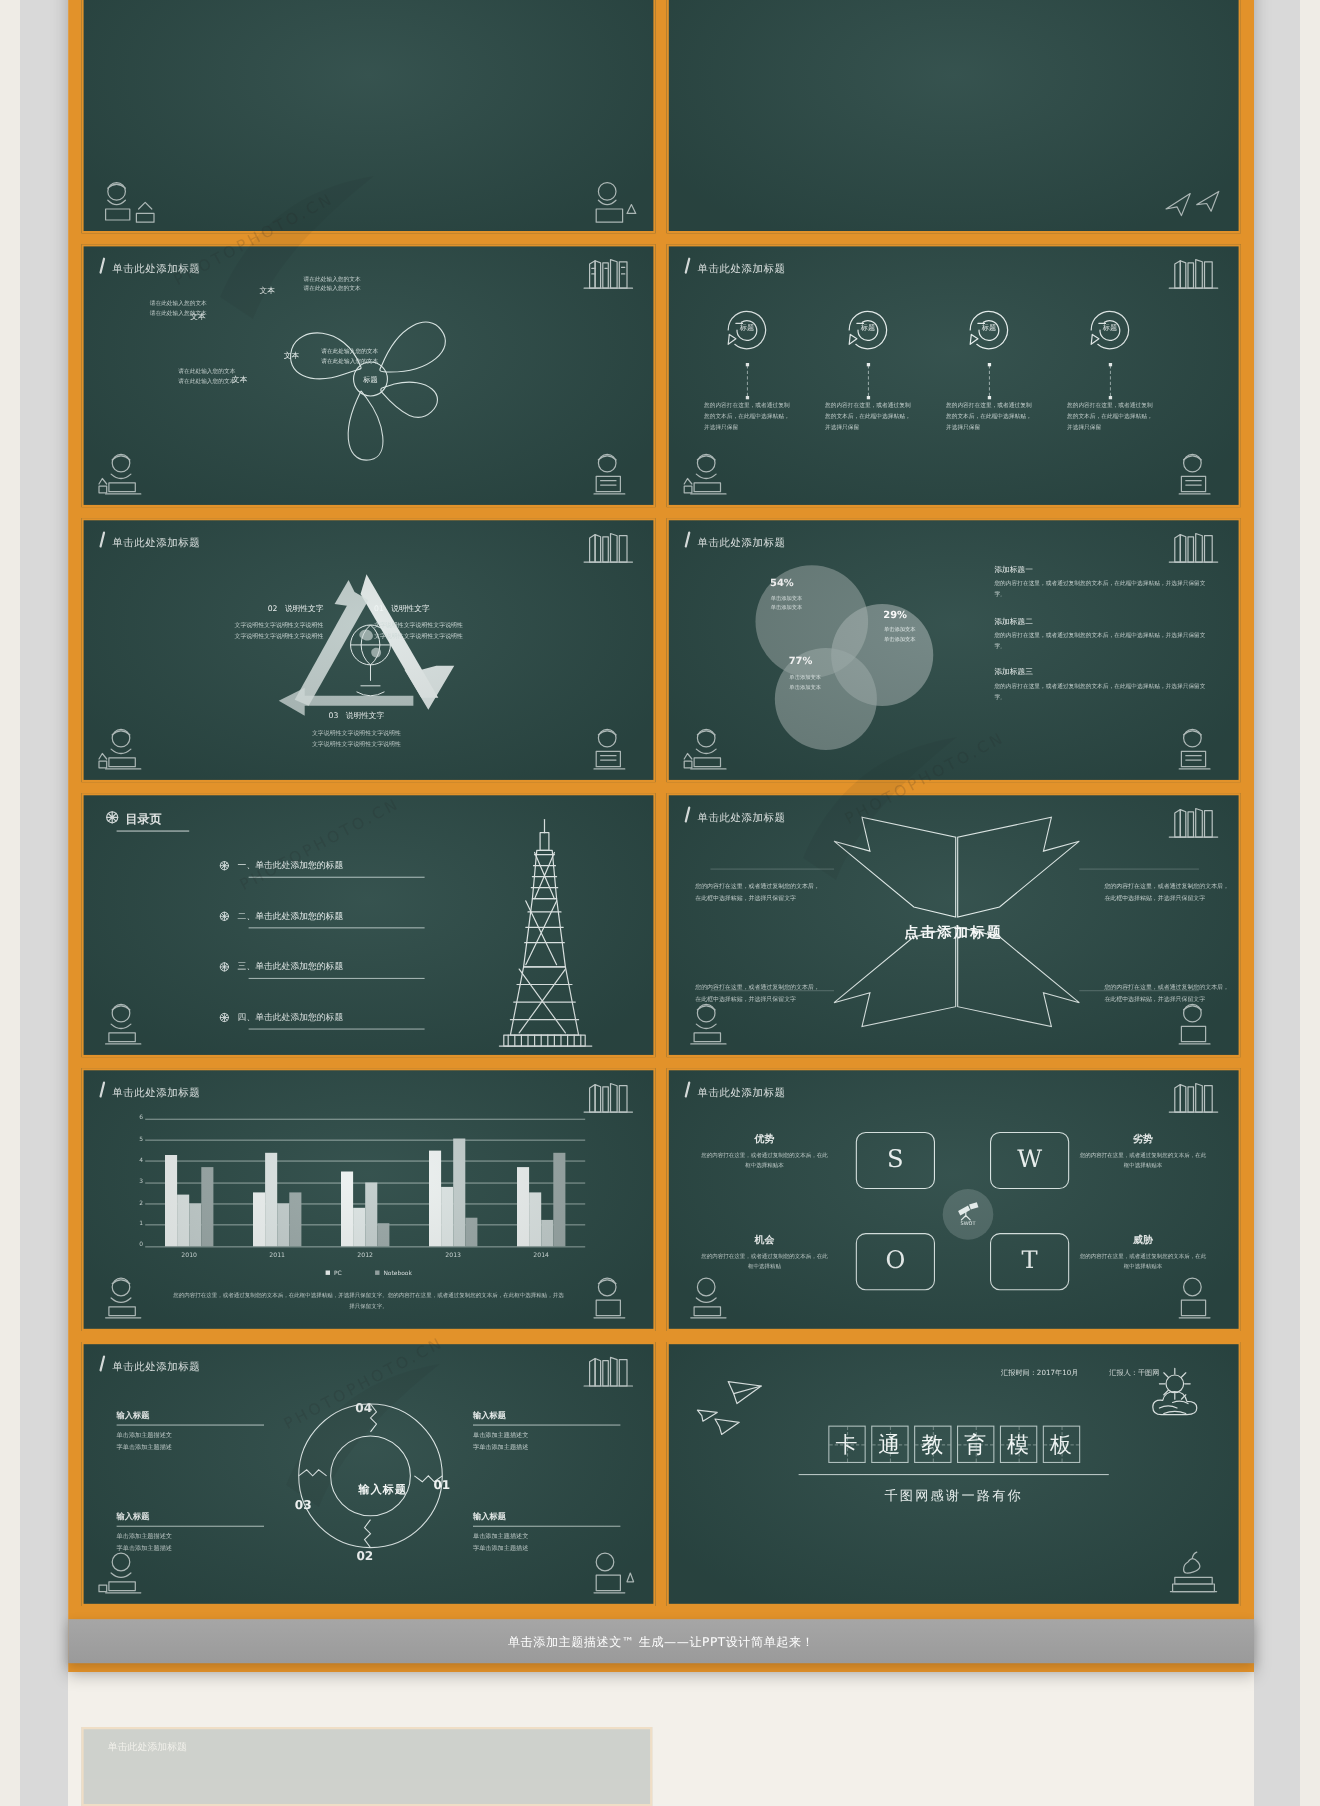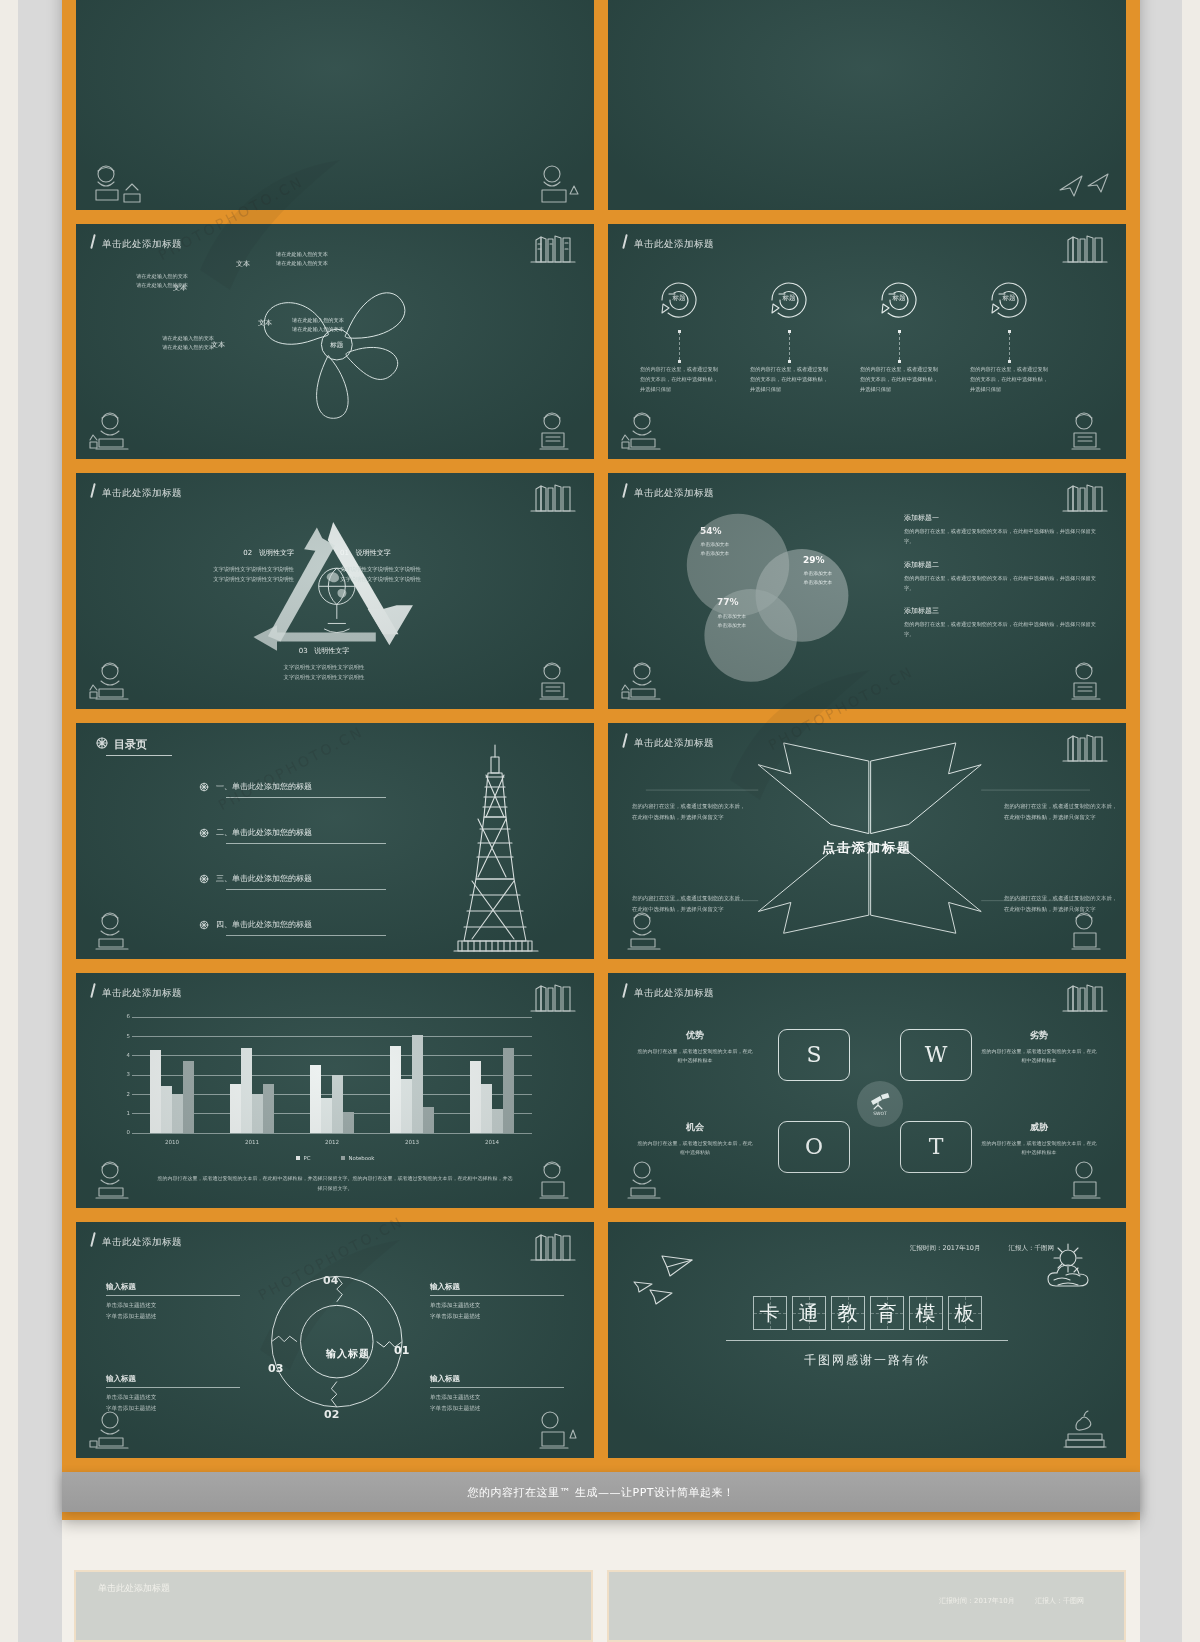--- a/index.html
+++ b/index.html
@@ -962,32 +962,26 @@
         <path d="M14 26h34v6H14z"></path>
           <path d="M12 32h38v7H12z"></path>
           <path d="M10 39h42"></path>
       </g>
     </svg>
   </div>
 
 </div>
 
 <div class="footer">
-  <span>您的内容打在这里™ 生成——让PPT设计简单起来！</span>
+  <span>单击添加主题描述文™ 生成——让PPT设计简单起来！</span>
 </div>
 
 <div class="preview">
   <div class="pv-slide" style="left:12px;">
     <div class="pv-t">单击此处添加标题</div>
-  </div>
-  <div class="pv-slide" style="left:545px;">
-    <div class="pv-meta">
-      <span>汇报时间：2017年10月</span>
-      <span style="margin-left:18px;">汇报人：千图网</span>
-    </div>
   </div>
 </div>
 
 <div class="wm" style="left:150px;top:210px;">PHOTOPHOTO.CN</div>
 <div class="wm" style="left:210px;top:760px;">PHOTOPHOTO.CN</div>
 <div class="wm" style="left:760px;top:700px;">PHOTOPHOTO.CN</div>
 <div class="wm" style="left:250px;top:1250px;">PHOTOPHOTO.CN</div>
 <svg class="wmbig" style="left:170px;top:130px;width:200px;height:180px;" viewBox="0 0 200 180">
   <path d="M30 140 C60 70 110 40 170 30 C120 70 80 110 60 160 Z" fill="#1a1a1a" opacity=".5"></path>
 </svg>

